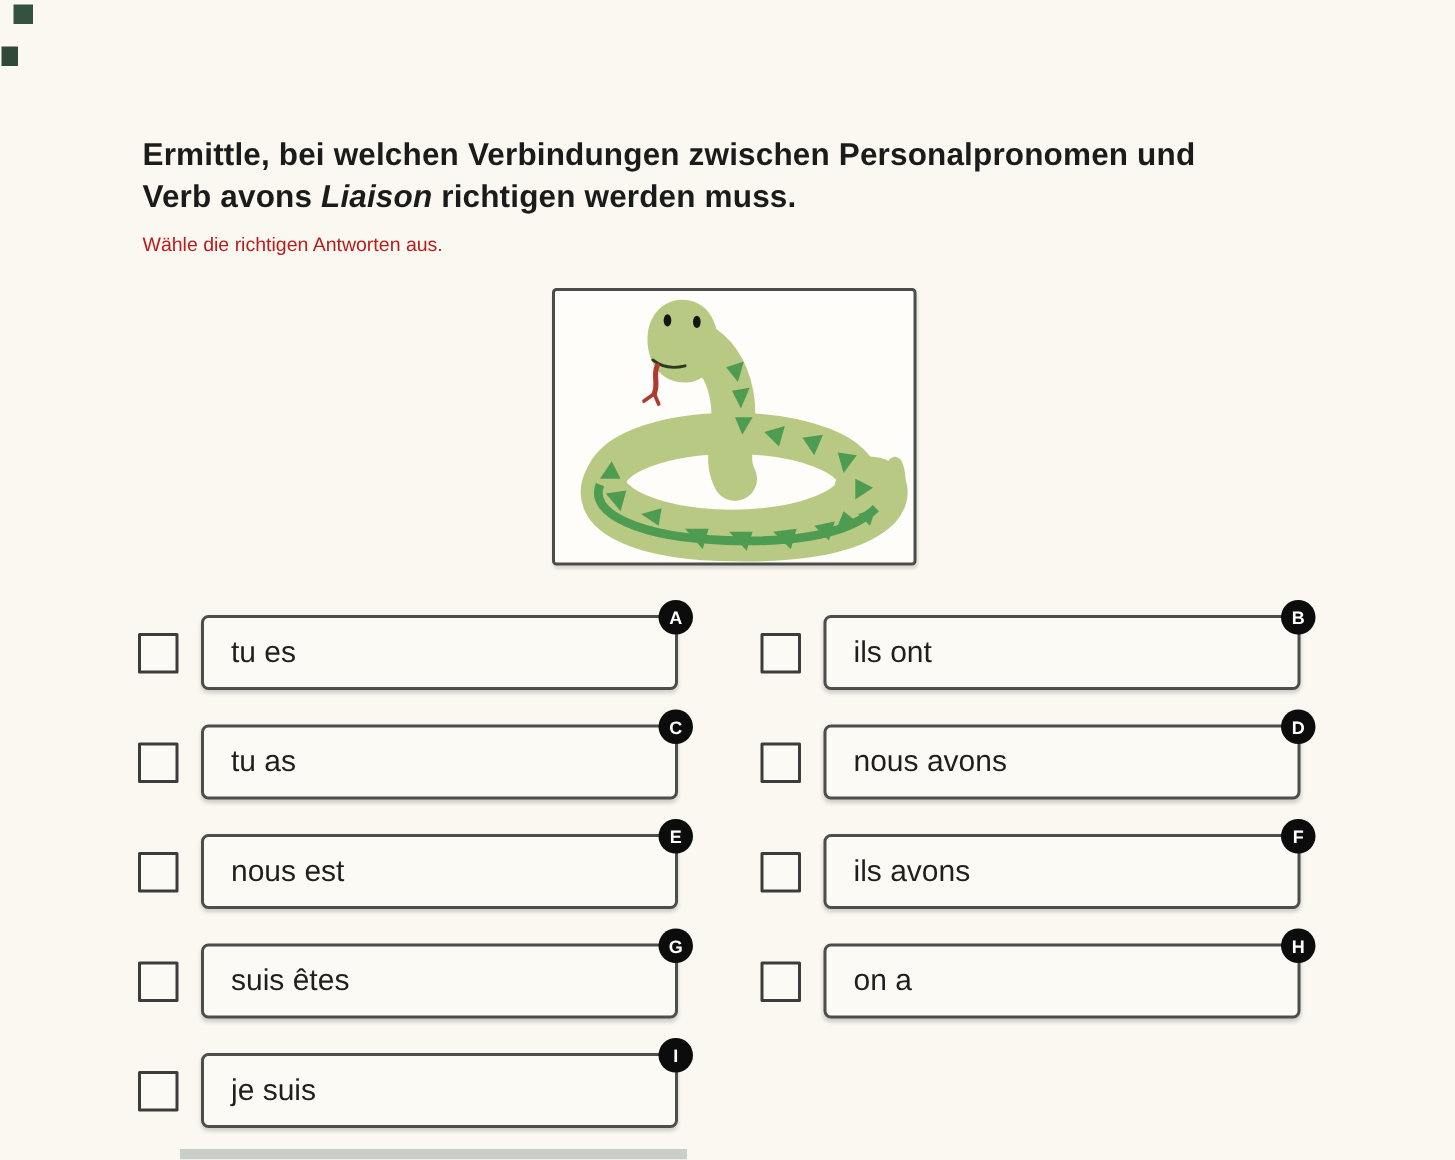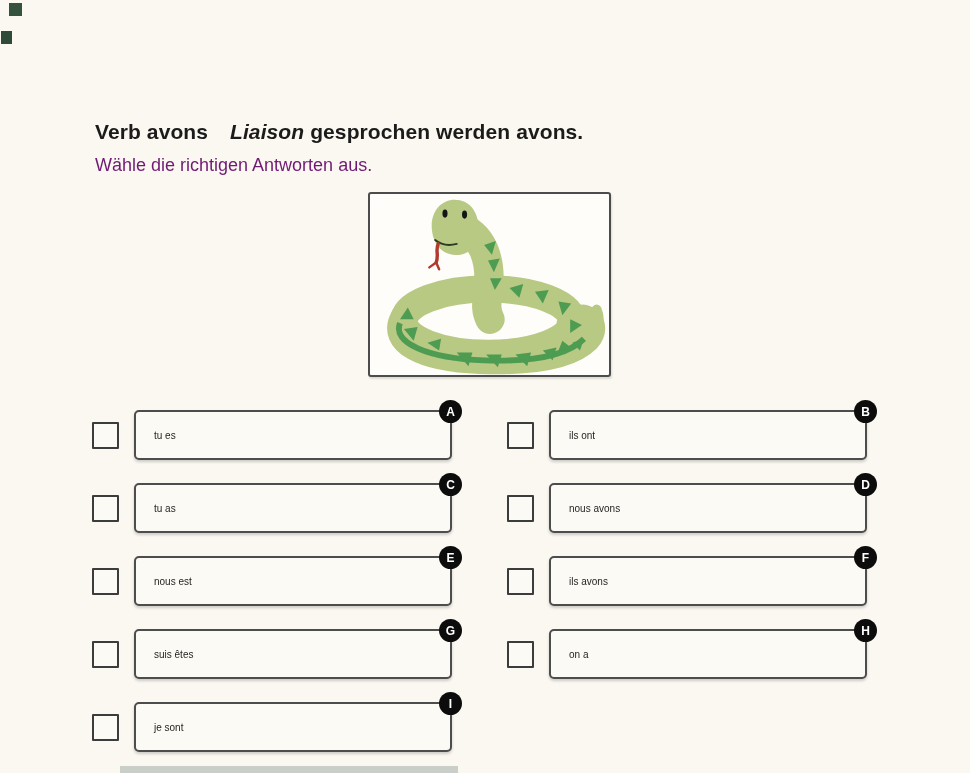--- a/index.html
+++ b/index.html
@@ -12,24 +12,24 @@
   }
   .deco-sq { position:absolute; }
   .deco-sq.one { left:9px;  top:3px;  width:13px; height:13px; background:#35523f; }
   .deco-sq.two { left:1px;  top:31px; width:11px; height:13px; background:#2f4a38; }
 
   .title {
     position:absolute; left:95px; top:90px; width:790px;
     font-size:21px; font-weight:700; color:#1b1b1b;
     line-height:28px; letter-spacing:0.1px;
   }
-  .title .it { font-style:italic;margin-left:16px; }
+  .title .it { font-style:italic; }
   .subtitle {
     position:absolute; left:95px; top:155px;
-    font-size:18px; color:#701a75;
+    font-size:13px; color:#b91c1c;
   }
 
   .image-card {
     position:absolute; left:368px; top:192px; width:243px; height:185px;
     background:#fefdfa;
     border:2px solid #4c4c4c; border-radius:3px;
     box-sizing:border-box;
     box-shadow:1px 2px 2px rgba(0,0,0,0.12);
   }
   .image-card svg { display:block; width:100%; height:100%; }
@@ -53,21 +53,21 @@
   .answer-box {
     position:relative; flex:1; height:50px;
     border:2px solid #4d4d4d; border-radius:5px;
     background:#fcfaf4;
     box-sizing:border-box;
     display:flex; align-items:center;
     padding-left:18px;
     box-shadow:0 2px 3px rgba(0,0,0,0.18);
     cursor:pointer;
   }
-  .answer-label { font-size:10px; color:#1f1f1f; }
+  .answer-label { font-size:20px; color:#1f1f1f; }
   .badge {
     position:absolute; top:-12px; right:-12px;
     width:23px; height:23px; border-radius:50%;
     background:#0c0c0c; color:#ffffff;
     font-weight:700; font-size:12px;
     display:flex; align-items:center; justify-content:center;
     line-height:1;
   }
   .bottom-bar {
     position:absolute; left:120px; top:766px; width:338px; height:7px;
@@ -77,22 +77,22 @@
   .snake-fill { fill:#b7c983; }
   .snake-mark { fill:#4e9b52; }
 </style>
 </head>
 <body>
 
 <div class="deco-sq one"></div>
 <div class="deco-sq two"></div>
 
 <div class="title">
-  <br>
-  <span>Verb avons </span><span class="it">Liaison</span><span> gesprochen werden avons.</span>
+  <span>Ermittle, bei welchen Verbindungen zwischen Personalpronomen und</span><br>
+  <span>Verb avons </span><span class="it">Liaison</span><span> richtigen werden muss.</span>
 </div>
 
 <div class="subtitle">Wähle die richtigen Antworten aus.</div>
 
 <div class="image-card">
   <svg viewBox="0 0 243 185" aria-hidden="true">
 
     <path class="snake-body" d="M87,32 C116,40 124,70 120,100 C118,114 118,120 122,128" stroke-width="30" stroke-linecap="round"></path>
 
     <ellipse class="snake-body" cx="120" cy="130" rx="86" ry="33" stroke-width="28"></ellipse>
@@ -185,19 +185,19 @@
     <div class="option">
     <div class="checkbox"></div>
     <div class="answer-box">
       <span class="answer-label">on a</span>
       <span class="badge">H</span>
     </div>
   </div>
     <div class="option">
     <div class="checkbox"></div>
     <div class="answer-box">
-      <span class="answer-label">je sont</span>
+      <span class="answer-label">je suis</span>
       <span class="badge">I</span>
     </div>
   </div>
   </div>
 
 <div class="bottom-bar"></div>
 
 </body></html>

